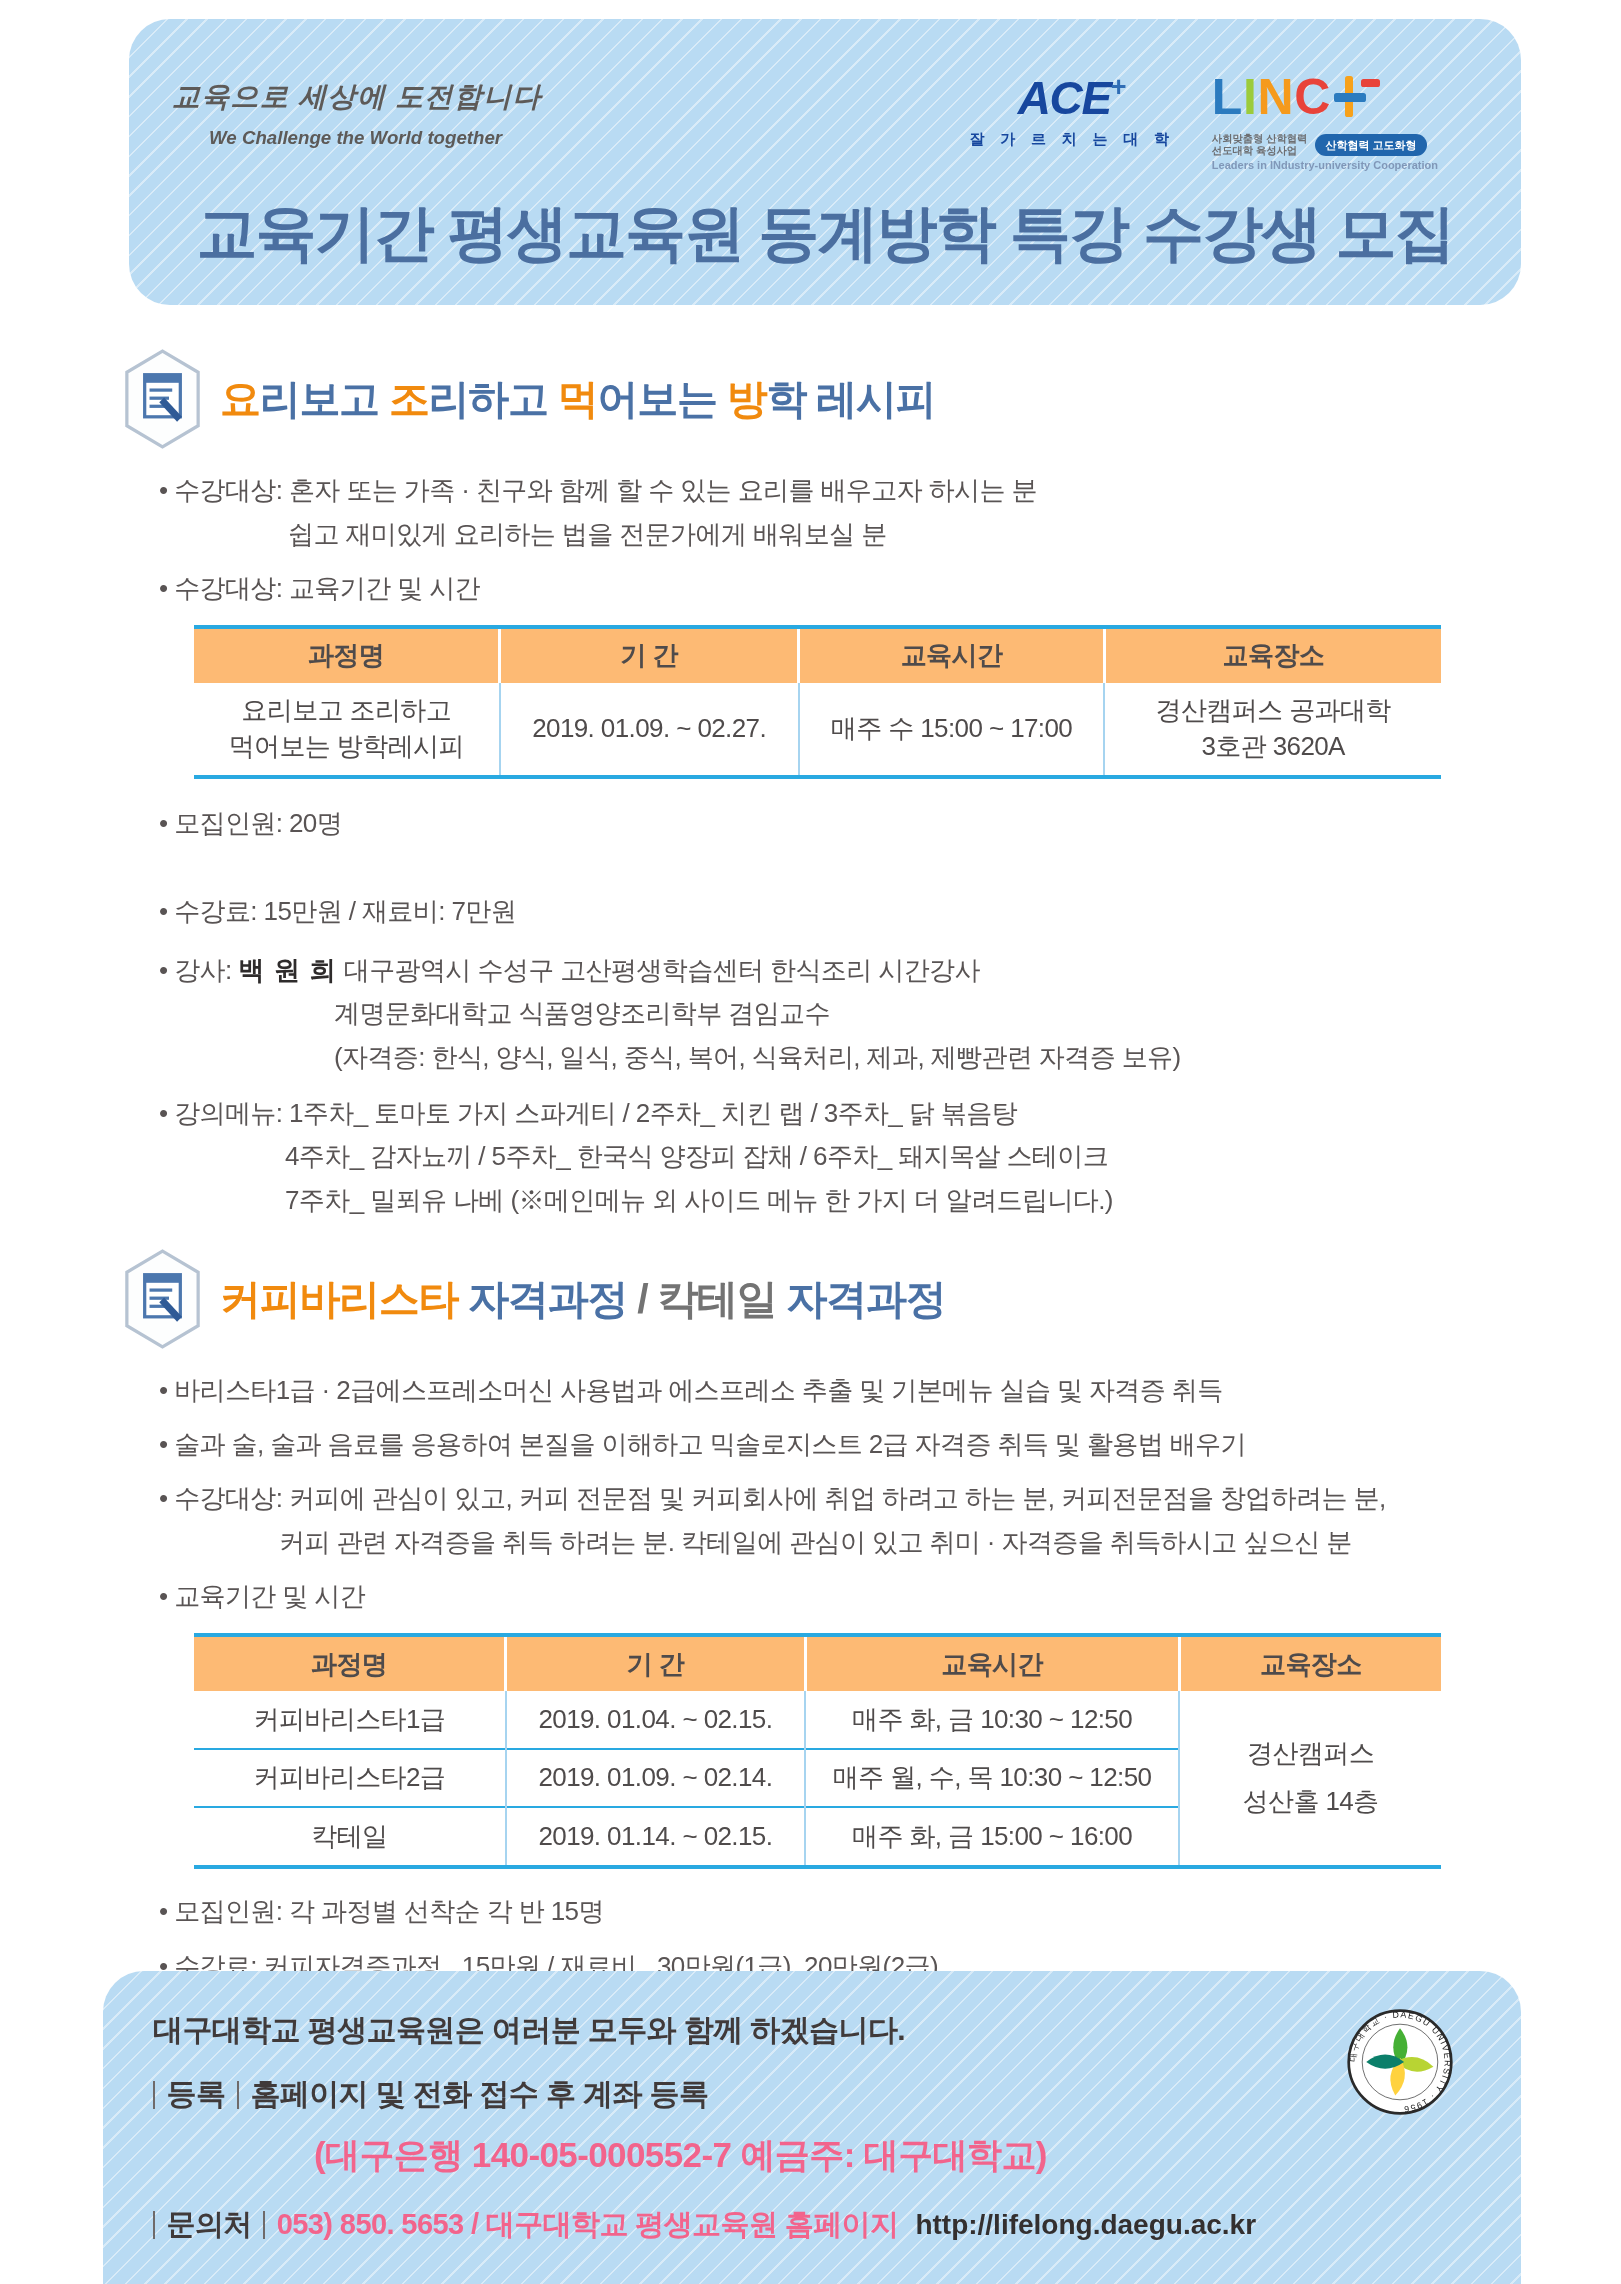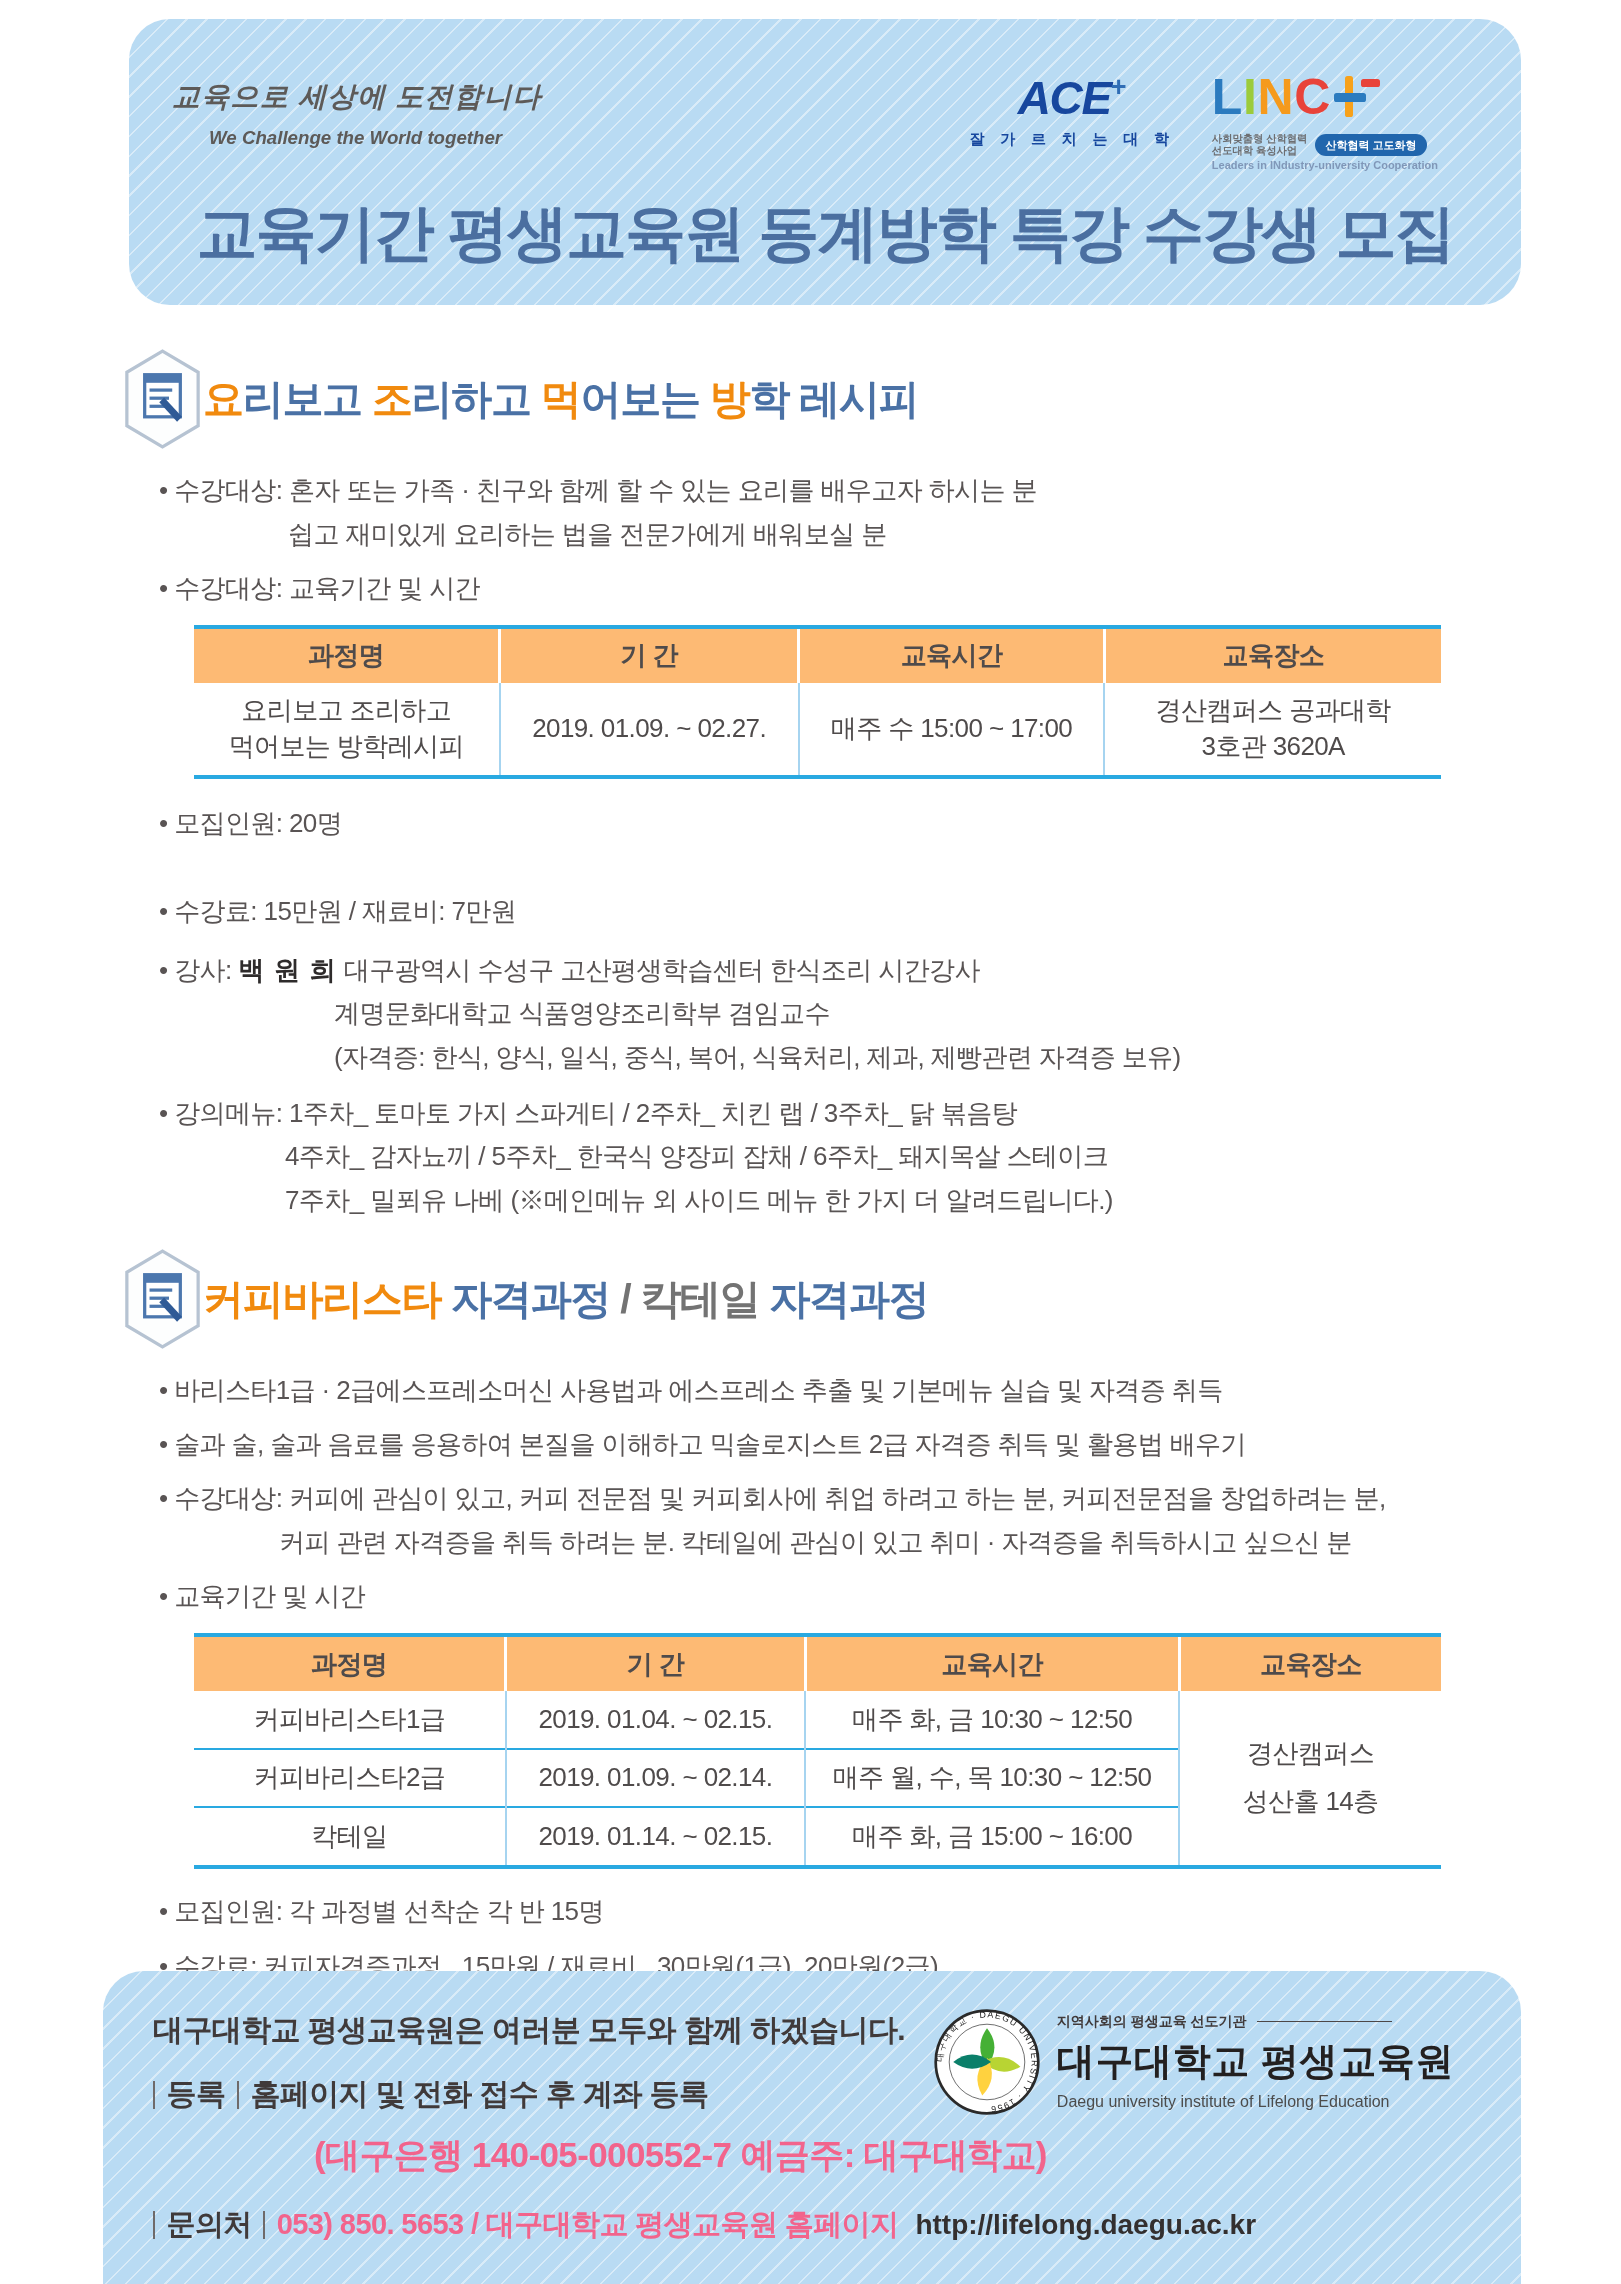--- a/index.html
+++ b/index.html
@@ -39,21 +39,21 @@
   .linc-sub { display:flex; align-items:center; gap:7.7px; margin-top:6.4px; }
   .linc-sub-lines { font-size:10.3px; line-height:1.2; font-weight:700; color:#6d6e71; white-space:nowrap; }
   .linc-badge { font-size:11px; font-weight:700; color:#ffffff; background:#2166ad; padding:3.2px 10.3px; border-radius:13px; white-space:nowrap; }
   .linc-en { font-size:11px; font-weight:700; color:#8097b8; margin-top:2px; white-space:nowrap; }
   .main-title {
     position:absolute; left:0; width:100%; bottom:30px; text-align:center;
     font-size:61px; font-weight:800; color:#4b6fa0; letter-spacing:-1.9px; white-space:nowrap;
   }
   
   .content { position:absolute; left:122px; top:305px; width:1425px; }
-  .sec-head { display:flex; align-items:center; }
+  .sec-head { display:flex; align-items:center; gap:17px; }
   .sec-head.first { margin-top:43px; }
   .sec-head.second { margin-top:34px; }
   .hex-icon { width:81px; height:102px; flex:0 0 auto; }
   .sec-title { font-size:41px; font-weight:800; letter-spacing:-1.3px; white-space:nowrap; }
   .group { margin-left:37px; }
   .line { font-size:26px; line-height:1.08; color:#595454; margin-top:26px; letter-spacing:-0.6px; }
   .line.cont { margin-top:15.5px; }
   .ind-target1 { padding-left:129px; }
   .ind-instr   { padding-left:175px; }
   .ind-menu    { padding-left:126px; }
@@ -298,25 +298,17 @@
         <path d="M130 80 Q102 102 74 80 Q102 60 130 80" fill="#b8d433" transform="rotate(8 80 80)"></path>
         <path d="M80 130 Q58 102 80 74 Q100 102 80 130" fill="#ffd23f" transform="rotate(8 80 80)"></path>
         <path d="M30 80 Q58 58 86 80 Q58 100 30 80" fill="#0b7f6a"></path>
         <defs>
             <path id="ringpath" d="M80,80 m-66,0 a66,66 0 1,1 132,0 a66,66 0 1,1 -132,0"></path>
           </defs>
         <text font-size="13" fill="#222222" letter-spacing="2" font-family="Liberation Sans, sans-serif">
           <textPath href="#ringpath">대구대학교 · DAEGU UNIVERSITY · 1956</textPath>
         </text>
       </svg>
-      <div>
-        <div class="org-small-row">
-          <span class="org-small">지역사회의 평생교육 선도기관</span>
-          <span class="org-rule"></span>
-        </div>
-        <div class="org-name">대구대학교 평생교육원</div>
-        <div class="org-en">Daegu university institute of Lifelong Education</div>
-      </div>
     </div>
   </div>
 
 </div>
 
 
 </body></html>

